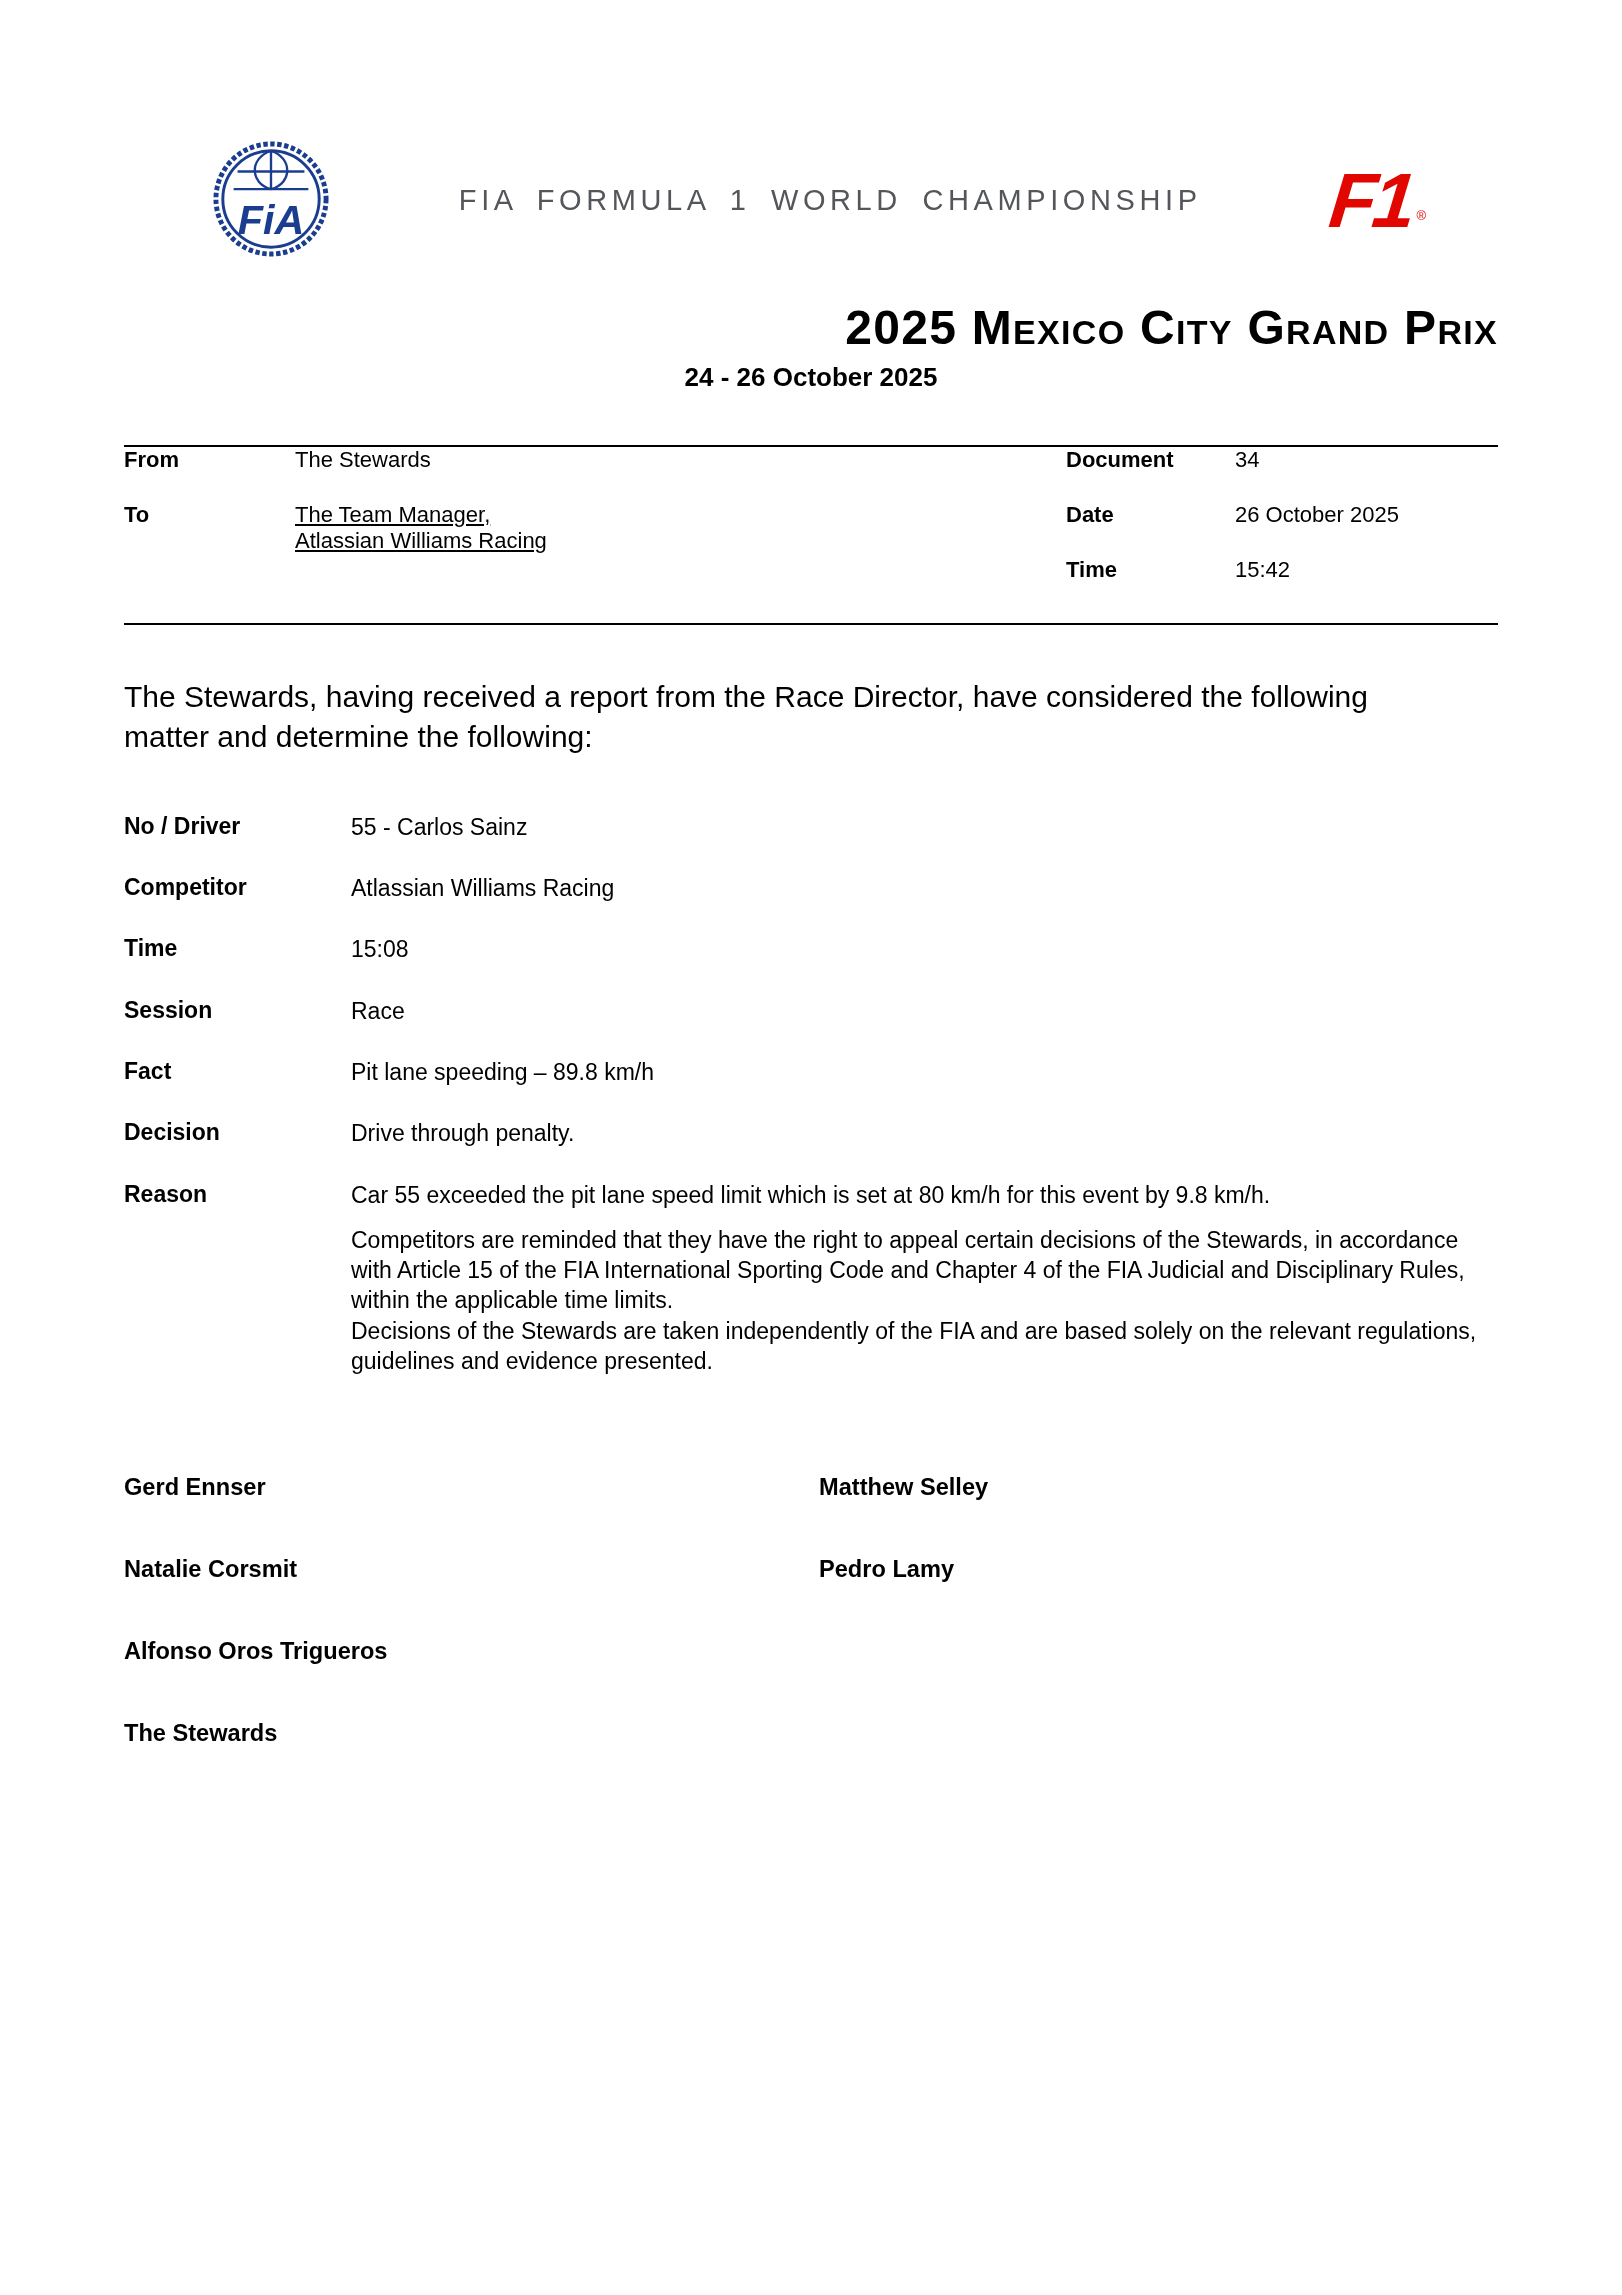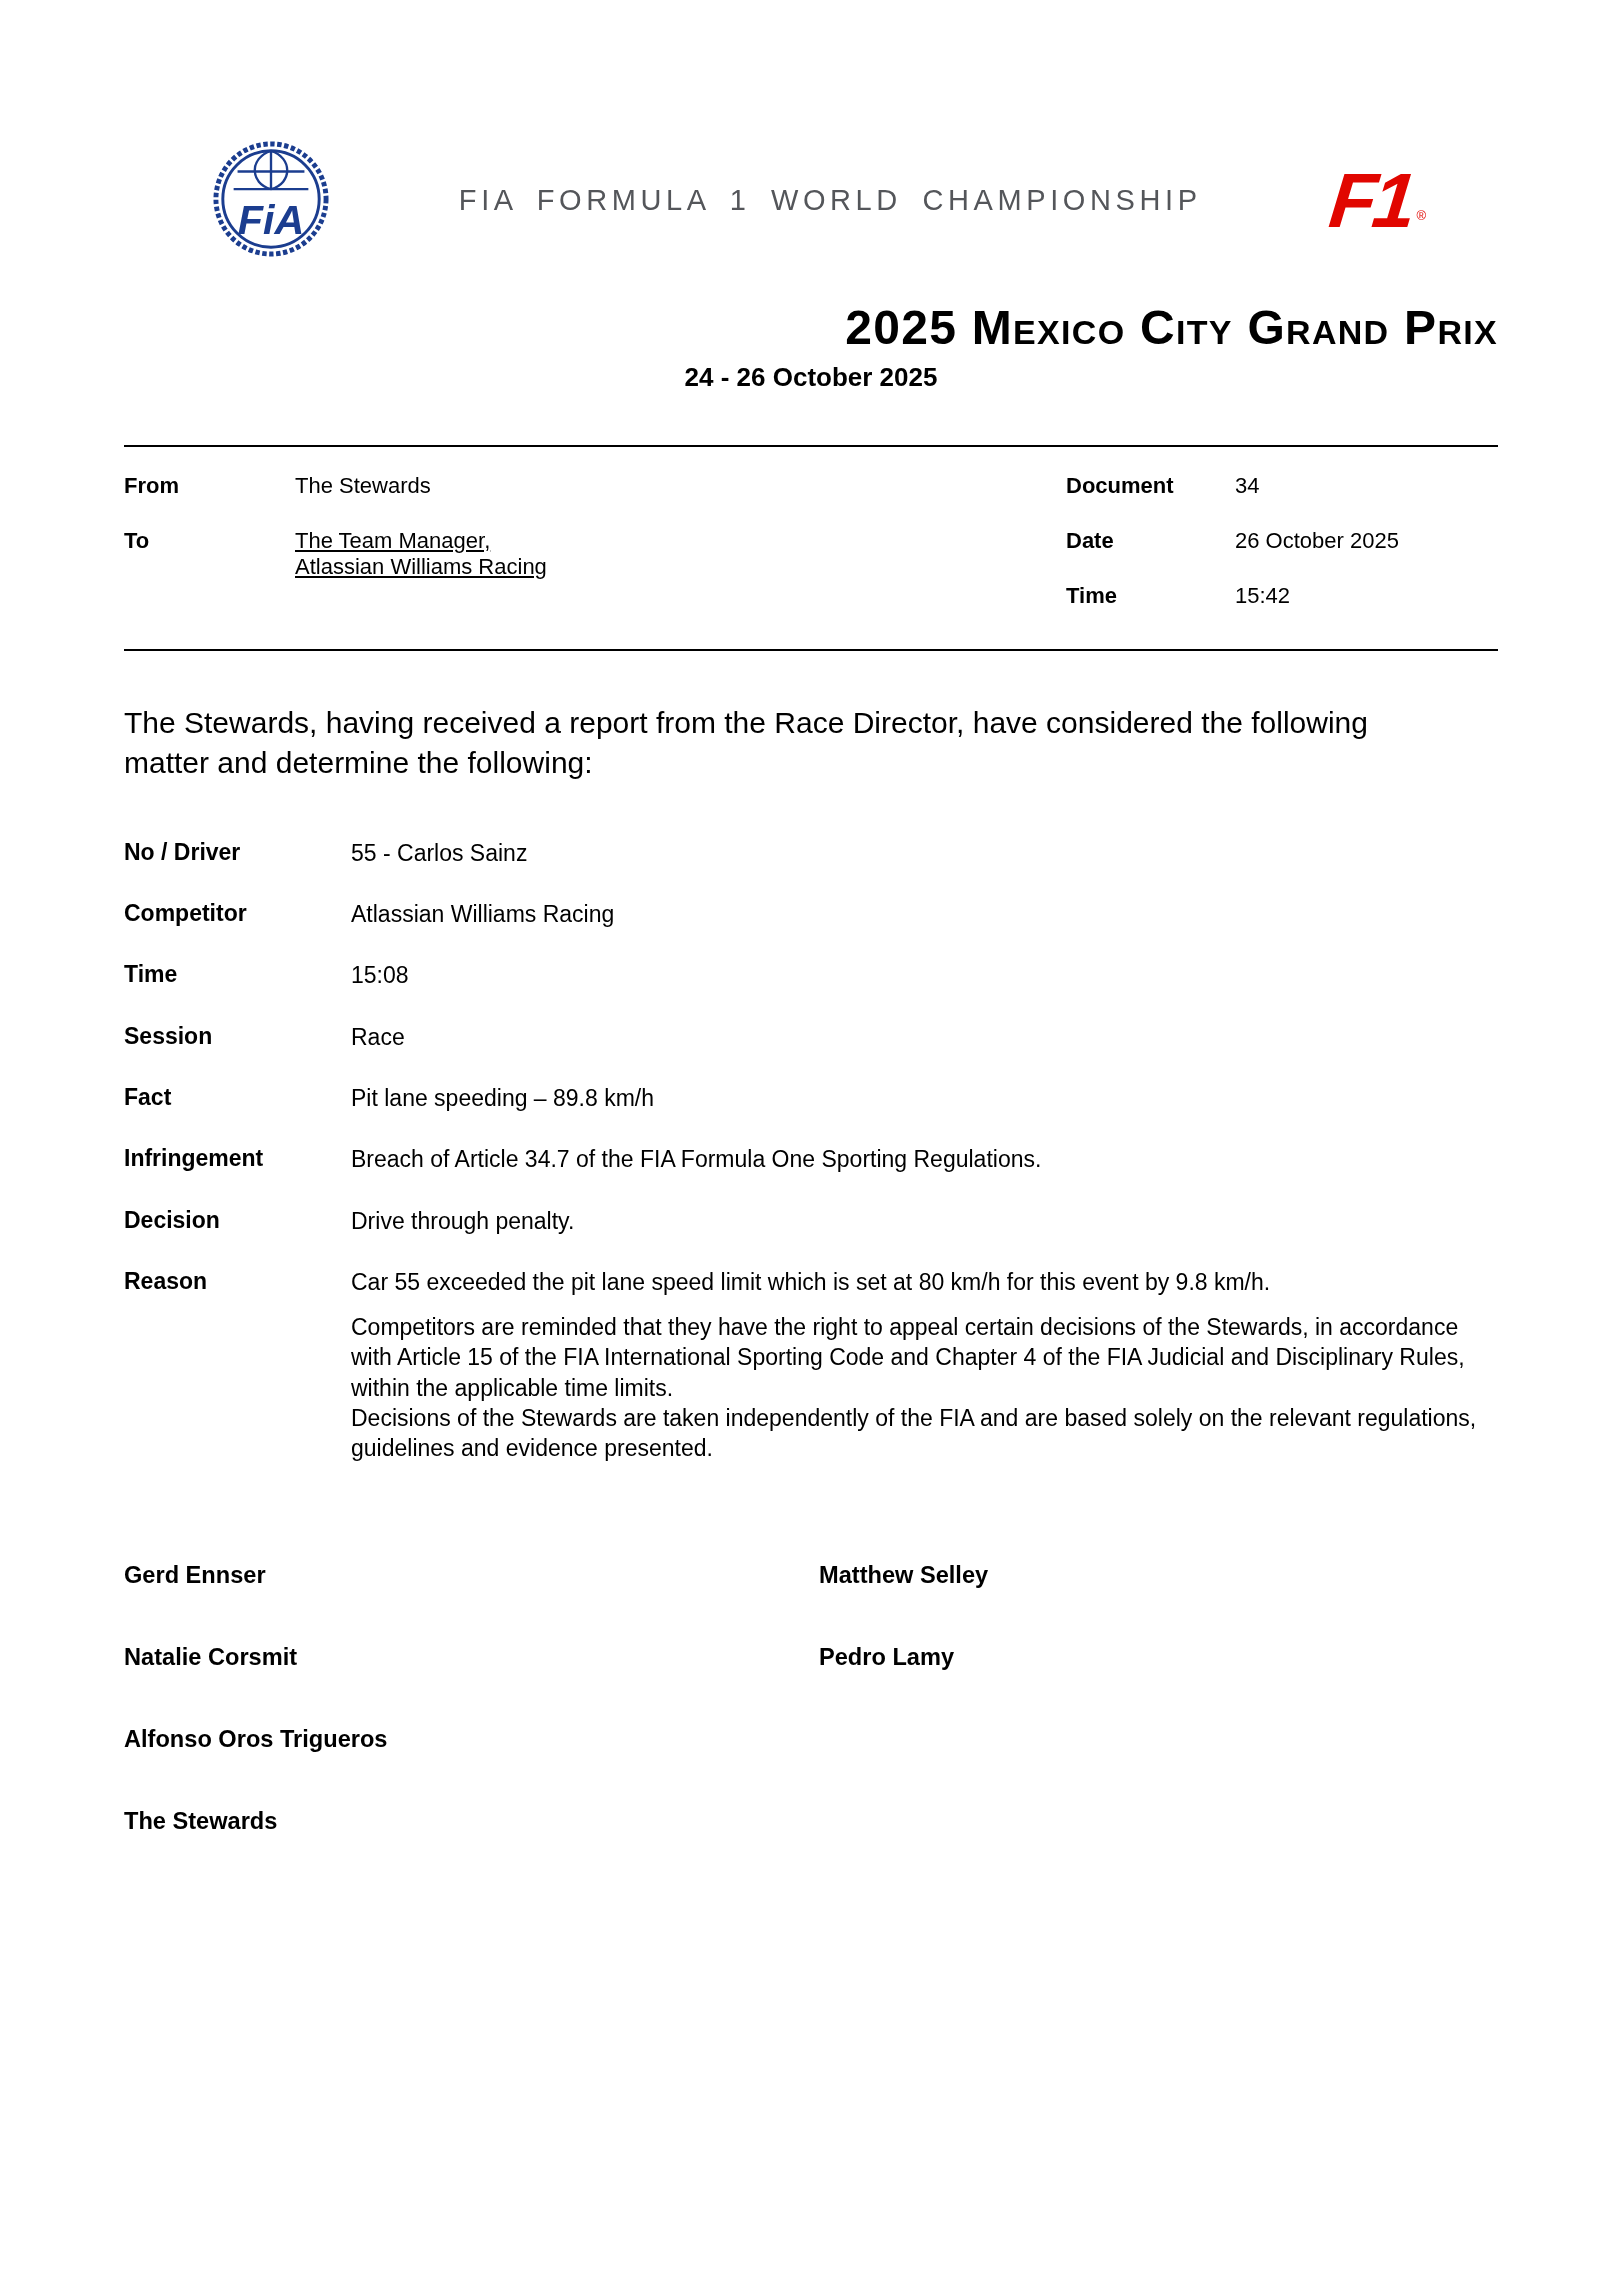--- a/index.html
+++ b/index.html
@@ -71,21 +71,20 @@
 
   .divider {
     border: none;
     border-top: 2px solid #000000;
     margin-top: 52px;
   }
 
   
   .meta {
     display: flex;
-    padding-top: 26px;
     font-size: 22px;
   }
   .meta-left { width: 942px; flex: 0 0 auto; }
   .meta-right { flex: 1; }
   .meta-row { display: flex; margin-bottom: 29px; }
   .meta-label { font-weight: bold; flex: 0 0 auto; }
   .meta-left .meta-label { width: 171px; }
   .meta-right .meta-label { width: 169px; }
   .meta-value { flex: 1; }
   .pre-line { white-space: pre-line; text-decoration: underline; }
@@ -195,24 +194,20 @@
     <div class="field-row">
       <span class="field-label">Session</span>
       <span class="field-value">Race</span>
     </div>
 
     <div class="field-row">
       <span class="field-label">Fact</span>
       <span class="field-value">Pit lane speeding – 89.8 km/h</span>
     </div>
 
-    <div class="field-row">
-      <span class="field-label">Infringement</span>
-      <span class="field-value">Breach of Article 34.7 of the FIA Formula One Sporting Regulations.</span>
-    </div>
 
     <div class="field-row">
       <span class="field-label">Decision</span>
       <span class="field-value">Drive through penalty.</span>
     </div>
 
     <div class="field-row">
       <span class="field-label">Reason</span>
       <span class="field-value">
         <span class="reason-para-1" style="display:block">Car 55 exceeded the pit lane speed limit which is set at 80 km/h for this event by 9.8 km/h.</span>

